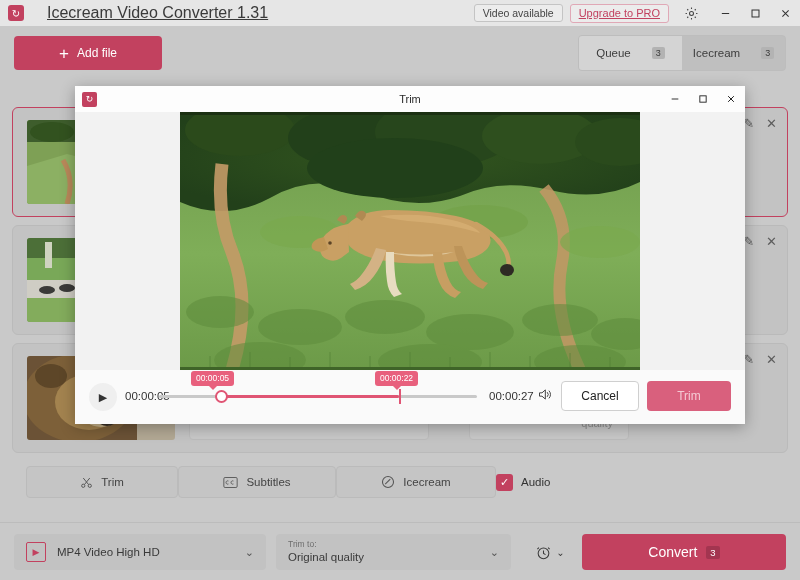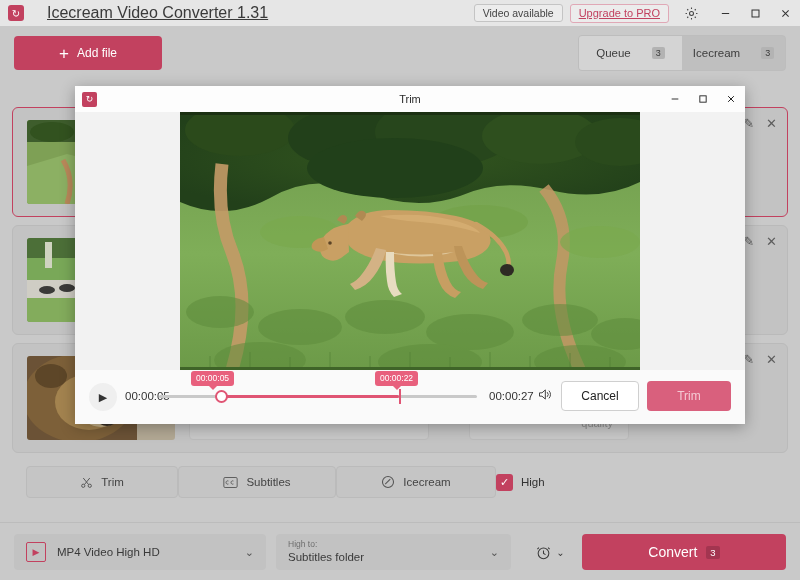--- a/index.html
+++ b/index.html
@@ -515,33 +515,33 @@
     </div>
     <div class="toolbtn" style="left:324px; width:160px">
       <svg width="14" height="14" viewBox="0 0 16 16" stroke="#555" stroke-width="1.2" fill="none">
         <circle cx="8" cy="8" r="6.3"></circle>
           <path d="M4.8 10.4L10.6 4.8"></path>
       </svg>
       <span>Icecream</span>
     </div>
     <div class="audio-wrap">
       <span class="chk">✓</span>
-      <span>High</span>
+      <span>Audio</span>
     </div>
   </div>
 
   <div class="bottombar">
     <div class="fmt-select">
       <span class="film-icon">▶</span>
       <span class="fmt-label">MP4 Video High HD</span>
       <span class="chev">⌄</span>
     </div>
     <div class="save-select">
-      <span class="save-cap">High to:</span>
-      <span class="save-val">Subtitles folder</span>
+      <span class="save-cap">Trim to:</span>
+      <span class="save-val">Original quality</span>
       <span class="chev">⌄</span>
     </div>
     <div class="timer-ctl">
       <svg width="17" height="17" viewBox="0 0 20 20" stroke="#3a3a3a" stroke-width="1.2" fill="none">
         <circle cx="10" cy="11" r="6.3"></circle>
           <path d="M10 7.5V11l2.4 1.5M4.6 4.2L2.8 6M15.4 4.2L17.2 6"></path>
       </svg>
       <span style="font-size:10px">⌄</span>
     </div>
     <div class="convert-main">

